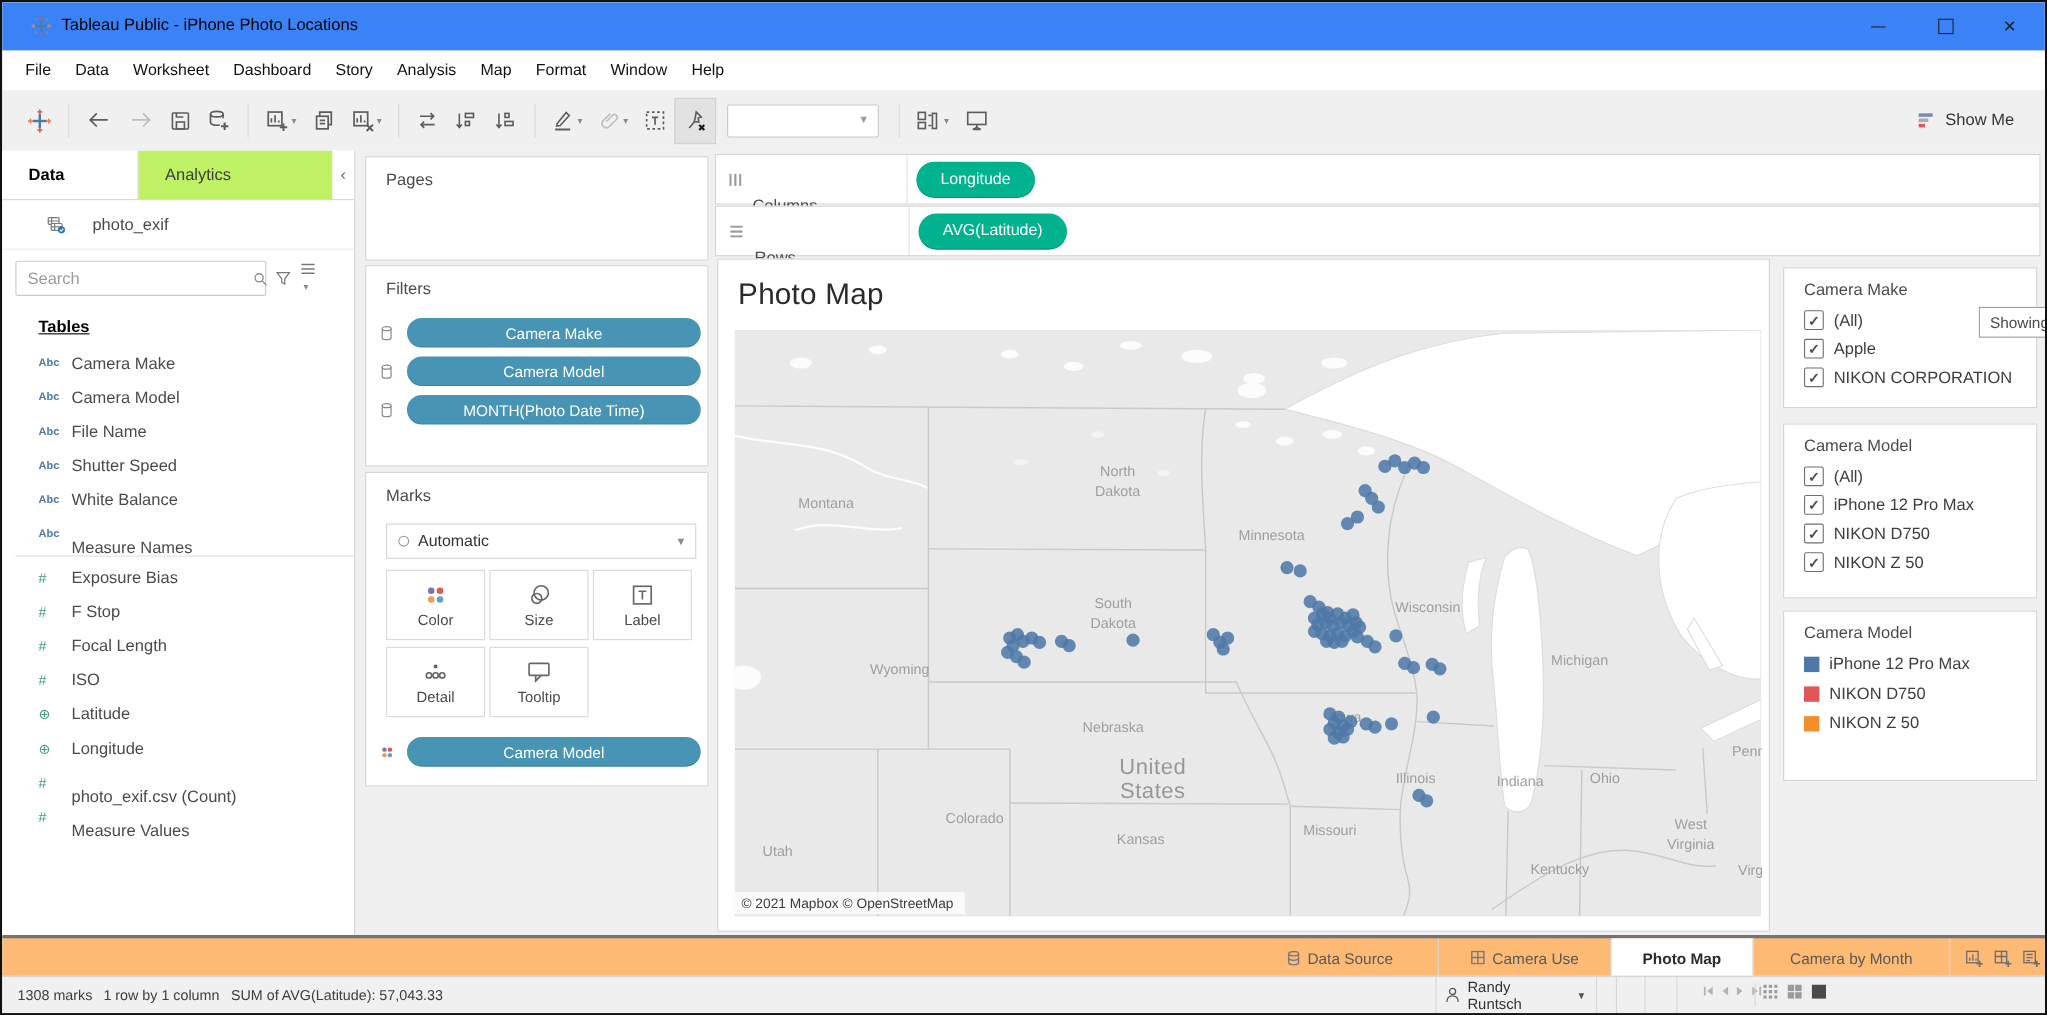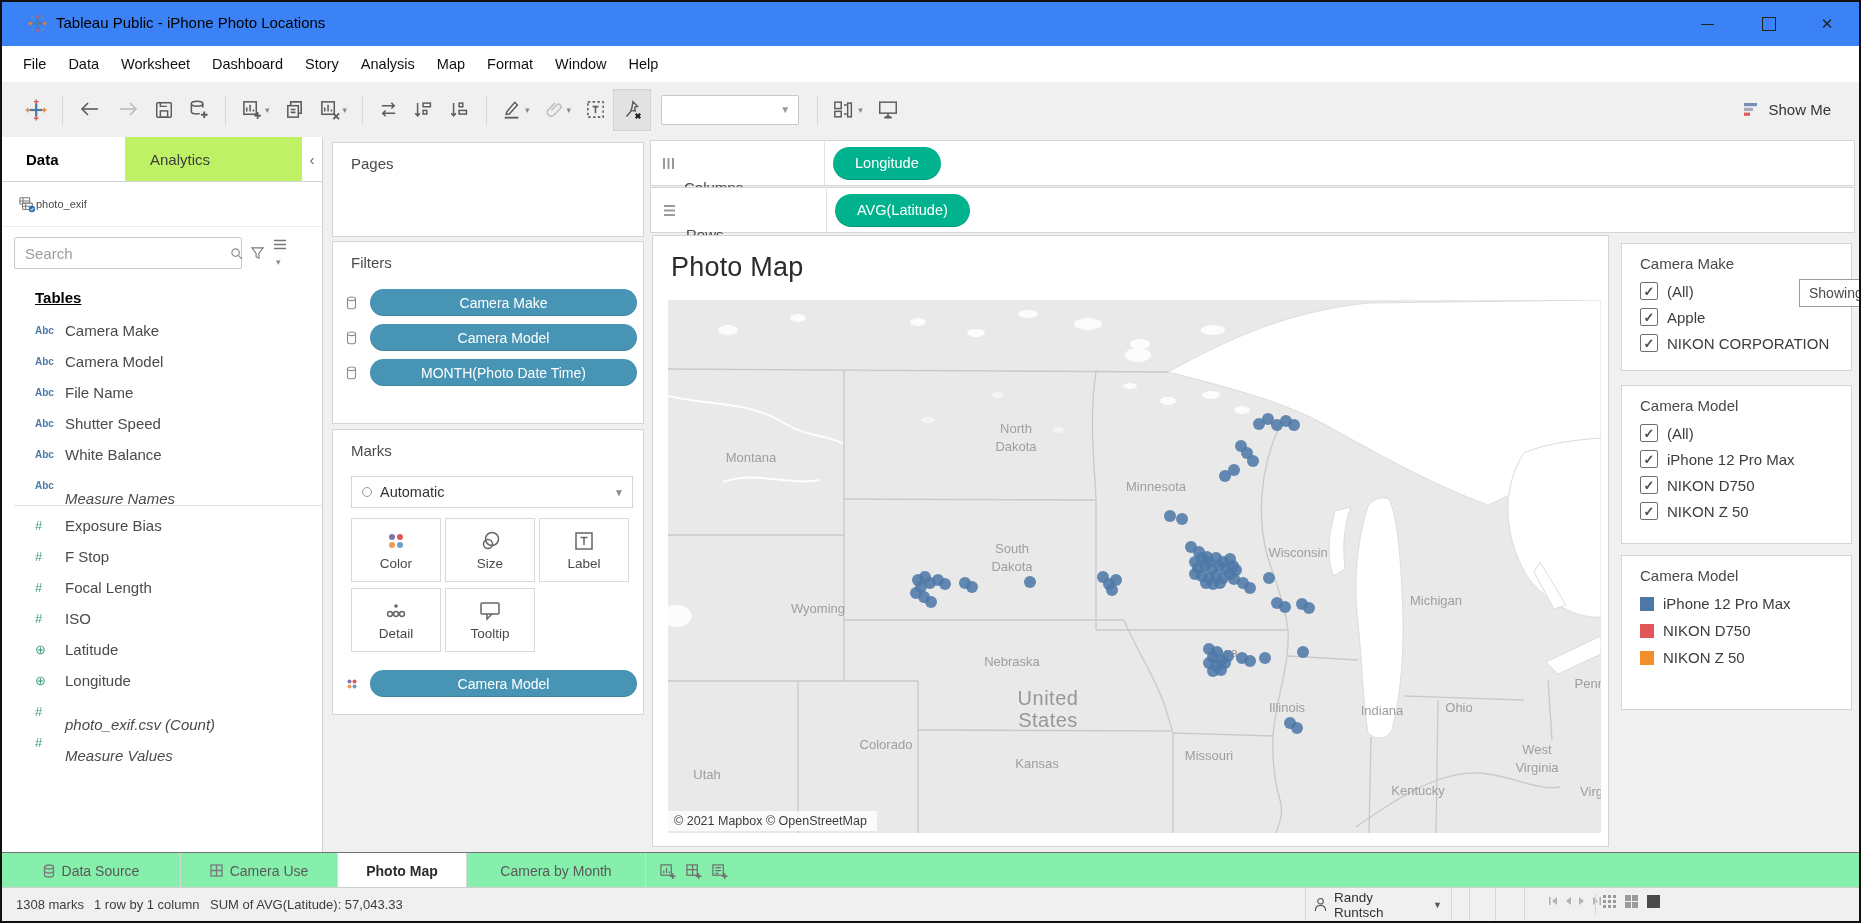--- a/index.html
+++ b/index.html
@@ -31,32 +31,32 @@
   .showme{margin-left:auto;margin-right:28px;display:flex;align-items:center;gap:8px;font-size:15px;color:#333;}
   
   .content{position:absolute;top:135px;left:0;right:0;bottom:68px;background:#f0f0f0;}
   
   .dpanel{position:absolute;left:0;top:0;bottom:0;width:320px;background:#fff;border-right:1px solid #cfcfcf;}
   .dp-tabs{height:44px;display:flex;border-bottom:1px solid #d4d4d4;background:#fff;}
   .dp-tab{display:flex;align-items:center;padding-left:24px;font-size:15px;}
   .dp-tab.t-data{width:99px;font-weight:bold;color:#000;border-right:1px solid #d4d4d4;}
   .dp-tab.t-analytics{width:151px;color:#3d3d3d;border-right:1px solid #d4d4d4;background:#bef264;}
   .dp-collapse{flex:1;display:flex;align-items:center;justify-content:center;color:#666;font-size:15px;}
-  .dp-conn{height:44px;display:flex;align-items:center;padding-left:16px;gap:0;font-size:11px;color:#4a4a4a;border-bottom:1px solid #ededed;}
+  .dp-conn{height:44px;display:flex;align-items:center;padding-left:40px;gap:24px;font-size:15px;color:#4a4a4a;border-bottom:1px solid #ededed;}
   .dp-search{height:52px;display:flex;align-items:center;padding-left:12px;}
   .searchbox{width:226px;height:30px;border:1px solid #c9c9c9;border-radius:2px;display:flex;align-items:center;background:#fff;}
   .searchbox input{border:0;outline:0;flex:1;font-size:15px;color:#444;padding:0 6px 0 10px;font-family:inherit;background:transparent;}
   .searchbox input::placeholder{color:#9b9b9b;}
   .dp-search .sico{margin-left:8px;color:#777;}
   .tables-hd{font-size:15px;font-weight:bold;color:#000;padding:10px 0 4px 33px;text-decoration:underline;}
   .field-list{position:absolute;top:178px;left:0;right:0;bottom:0;overflow:hidden;}
   .frow{height:31px;display:flex;align-items:center;padding-left:33px;font-size:15px;color:#4a4a4a;}
   .frow .fi{width:30px;flex:0 0 30px;font-size:10px;font-weight:bold;color:#4e79a7;}
   .frow .fi.green{color:#3f9e7c;font-size:13px;font-weight:normal;}
-  .frow.italic .flabel{font-style:italic;margin-top:25px;}
+  .frow.italic .flabel{margin-top:25px;}
   .fdivider{height:9px;display:flex;align-items:center;}
   .fdivider div{height:1px;background:#e0e0e0;width:100%;margin-left:12px;}
   
   .card{position:absolute;background:#fff;border:1px solid #d4d4d4;}
   .card .chd{font-size:15px;color:#4a4a4a;padding:12px 0 0 18px;}
   .c-pages{left:330px;top:5px;width:310px;height:93px;}
   .c-filters{left:330px;top:104px;width:310px;height:181px;}
   .c-marks{left:330px;top:292px;width:310px;height:284px;}
   .pillrow{position:absolute;left:0;right:0;height:27px;display:flex;align-items:center;}
   .pill-ico{width:37px;display:flex;justify-content:center;color:#8a8a8a;}
@@ -96,21 +96,21 @@
   .rc3{left:1619px;top:418px;height:153px;}
   .rcard .rhd{font-size:15px;color:#4a4a4a;padding:11px 0 6px 18px;}
   .chkrow{display:flex;align-items:center;gap:9px;padding:4px 0 4px 18px;font-size:15px;color:#3d3d3d;}
   .chk{width:16px;height:16px;border:1px solid #6f6f6f;border-radius:2px;background:#fff;flex:0 0 16px;
        display:flex;align-items:center;justify-content:center;font-size:13px;font-weight:bold;color:#4f4f4f;}
   .legrow{display:flex;align-items:center;gap:9px;padding:5px 0 5px 18px;font-size:15px;color:#3d3d3d;}
   .sw{width:14px;height:14px;flex:0 0 14px;}
   .tooltip-showing{position:absolute;left:1797px;top:142px;height:26px;min-width:70px;background:#fff;border:1px solid #9d9d9d;
                    display:flex;align-items:center;padding-left:9px;font-size:14px;color:#4a4a4a;white-space:nowrap;overflow:hidden;}
   
-  .tabbar{position:absolute;left:0;right:0;bottom:33px;height:35px;background:#86efac;border-top:1px solid #737373;display:flex;}
+  .tabbar{position:absolute;left:0;right:0;bottom:33px;height:35px;background:#fdba74;border-top:3px solid #737373;display:flex;justify-content:flex-end;}
   .stab{display:flex;align-items:center;justify-content:center;gap:7px;font-size:14px;color:#595959;border-right:1px solid #d8d8d8;padding:0 14px;}
   .stab.active{background:#fff;color:#2b2b2b;font-weight:bold;border-right:1px solid #d8d8d8;}
   .stab svg{stroke:#7a7a7a;fill:none;stroke-width:1.3;}
   .newbtn{width:26px;display:flex;align-items:center;justify-content:center;color:#6e6e6e;}
   .newbtn svg{stroke:#6e6e6e;fill:none;stroke-width:1.3;}
   
   .statusbar{position:absolute;left:0;right:0;bottom:0;height:33px;background:#f0f0f0;border-top:1px solid #cfcfcf;font-size:13px;color:#3d3d3d;}
   .statusbar .sitem{position:absolute;top:9px;}
   .usercell{position:absolute;left:1303px;top:0;width:137px;height:33px;border-left:1px solid #d6d6d6;border-right:1px solid #d6d6d6;
             display:flex;align-items:center;gap:7px;padding-left:8px;font-size:13.5px;color:#333;}

